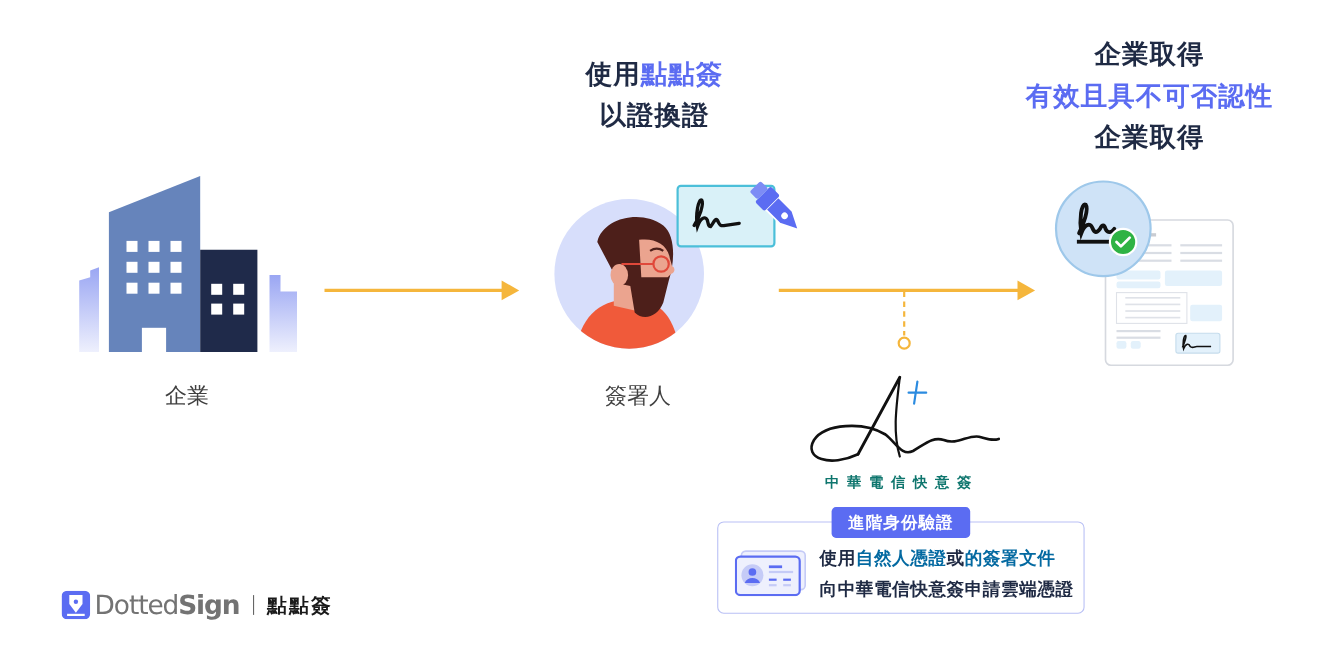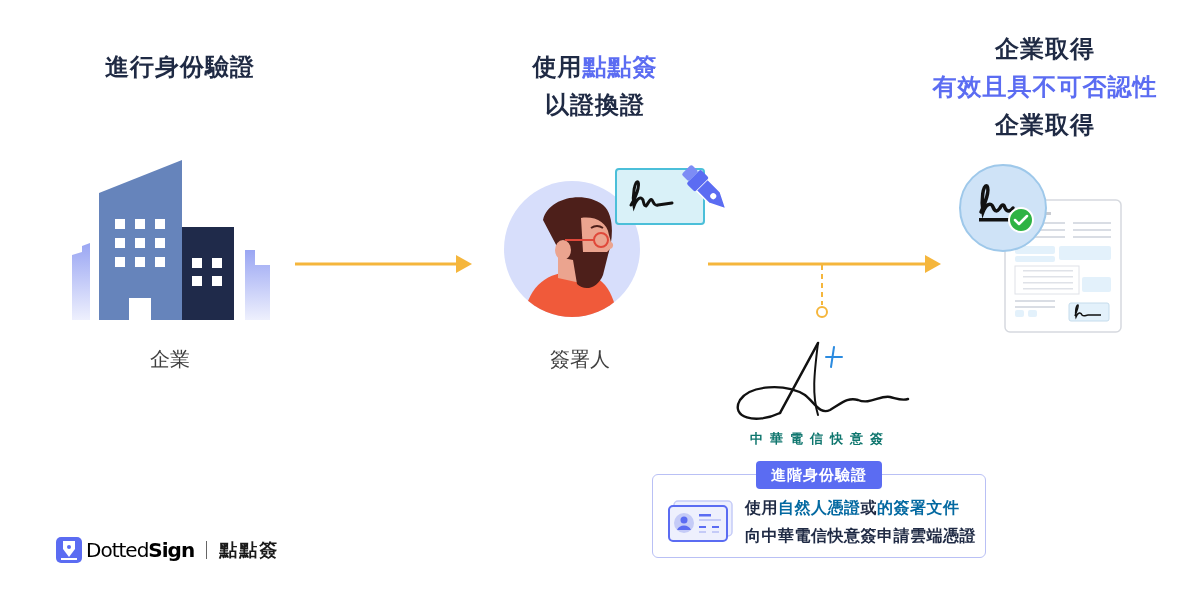--- a/index.html
+++ b/index.html
@@ -21,30 +21,29 @@
   .card-wrap { position: absolute; left: 652px; top: 474px; width: 334px; height: 84px; border: 1.5px solid #b9c0f5; border-radius: 6px; background: #fff; }
   .badge { position: absolute; left: 756px; top: 461px; width: 126px; height: 28px; background: #5b6cf2; color: #fff; font-weight: bold; font-size: 15px; line-height: 28px; text-align: center; border-radius: 4px; letter-spacing: 1px; }
   .card-line { position: absolute; left: 745px; font-weight: bold; font-size: 16px; color: #1f2a44; letter-spacing: 0.5px; white-space: nowrap; }
   .card-line .hl { color: #0369a1; }
   .line1 { top: 498px; }
   .line2 { top: 526px; }
 
   .cht-name { position: absolute; left: 730px; width: 180px; top: 430px; font-size: 13px; letter-spacing: 7px; text-align: center; color: #0f766e; font-weight: bold; }
 
   .brand { position: absolute; left: 56px; top: 534px; height: 32px; display: flex; align-items: center; }
-  .brand-text { font-size: 20px; color: #000000; letter-spacing: -1px; margin-left: 4px; }
+  .brand-text { font-size: 24px; color: #737373; letter-spacing: -1px; margin-left: 4px; }
   .brand-text b { font-weight: bold; }
   .brand-sep { width: 1px; height: 18px; background: #666; margin: 0 12px; }
   .brand-zh { font-size: 18px; font-weight: bold; color: #1a1a1a; letter-spacing: 2px; }
 </style>
 </head>
 <body>
 
 <div class="heading h-left">
-  <div>進行身份驗證</div>
 </div>
 
 <div class="heading h-mid">
   <div><span>使用</span><span class="hl">點點簽</span></div>
   <div>以證換證</div>
 </div>
 
 <div class="heading h-right">
   <div>企業取得</div>
   <div class="hl">有效且具不可否認性</div>

